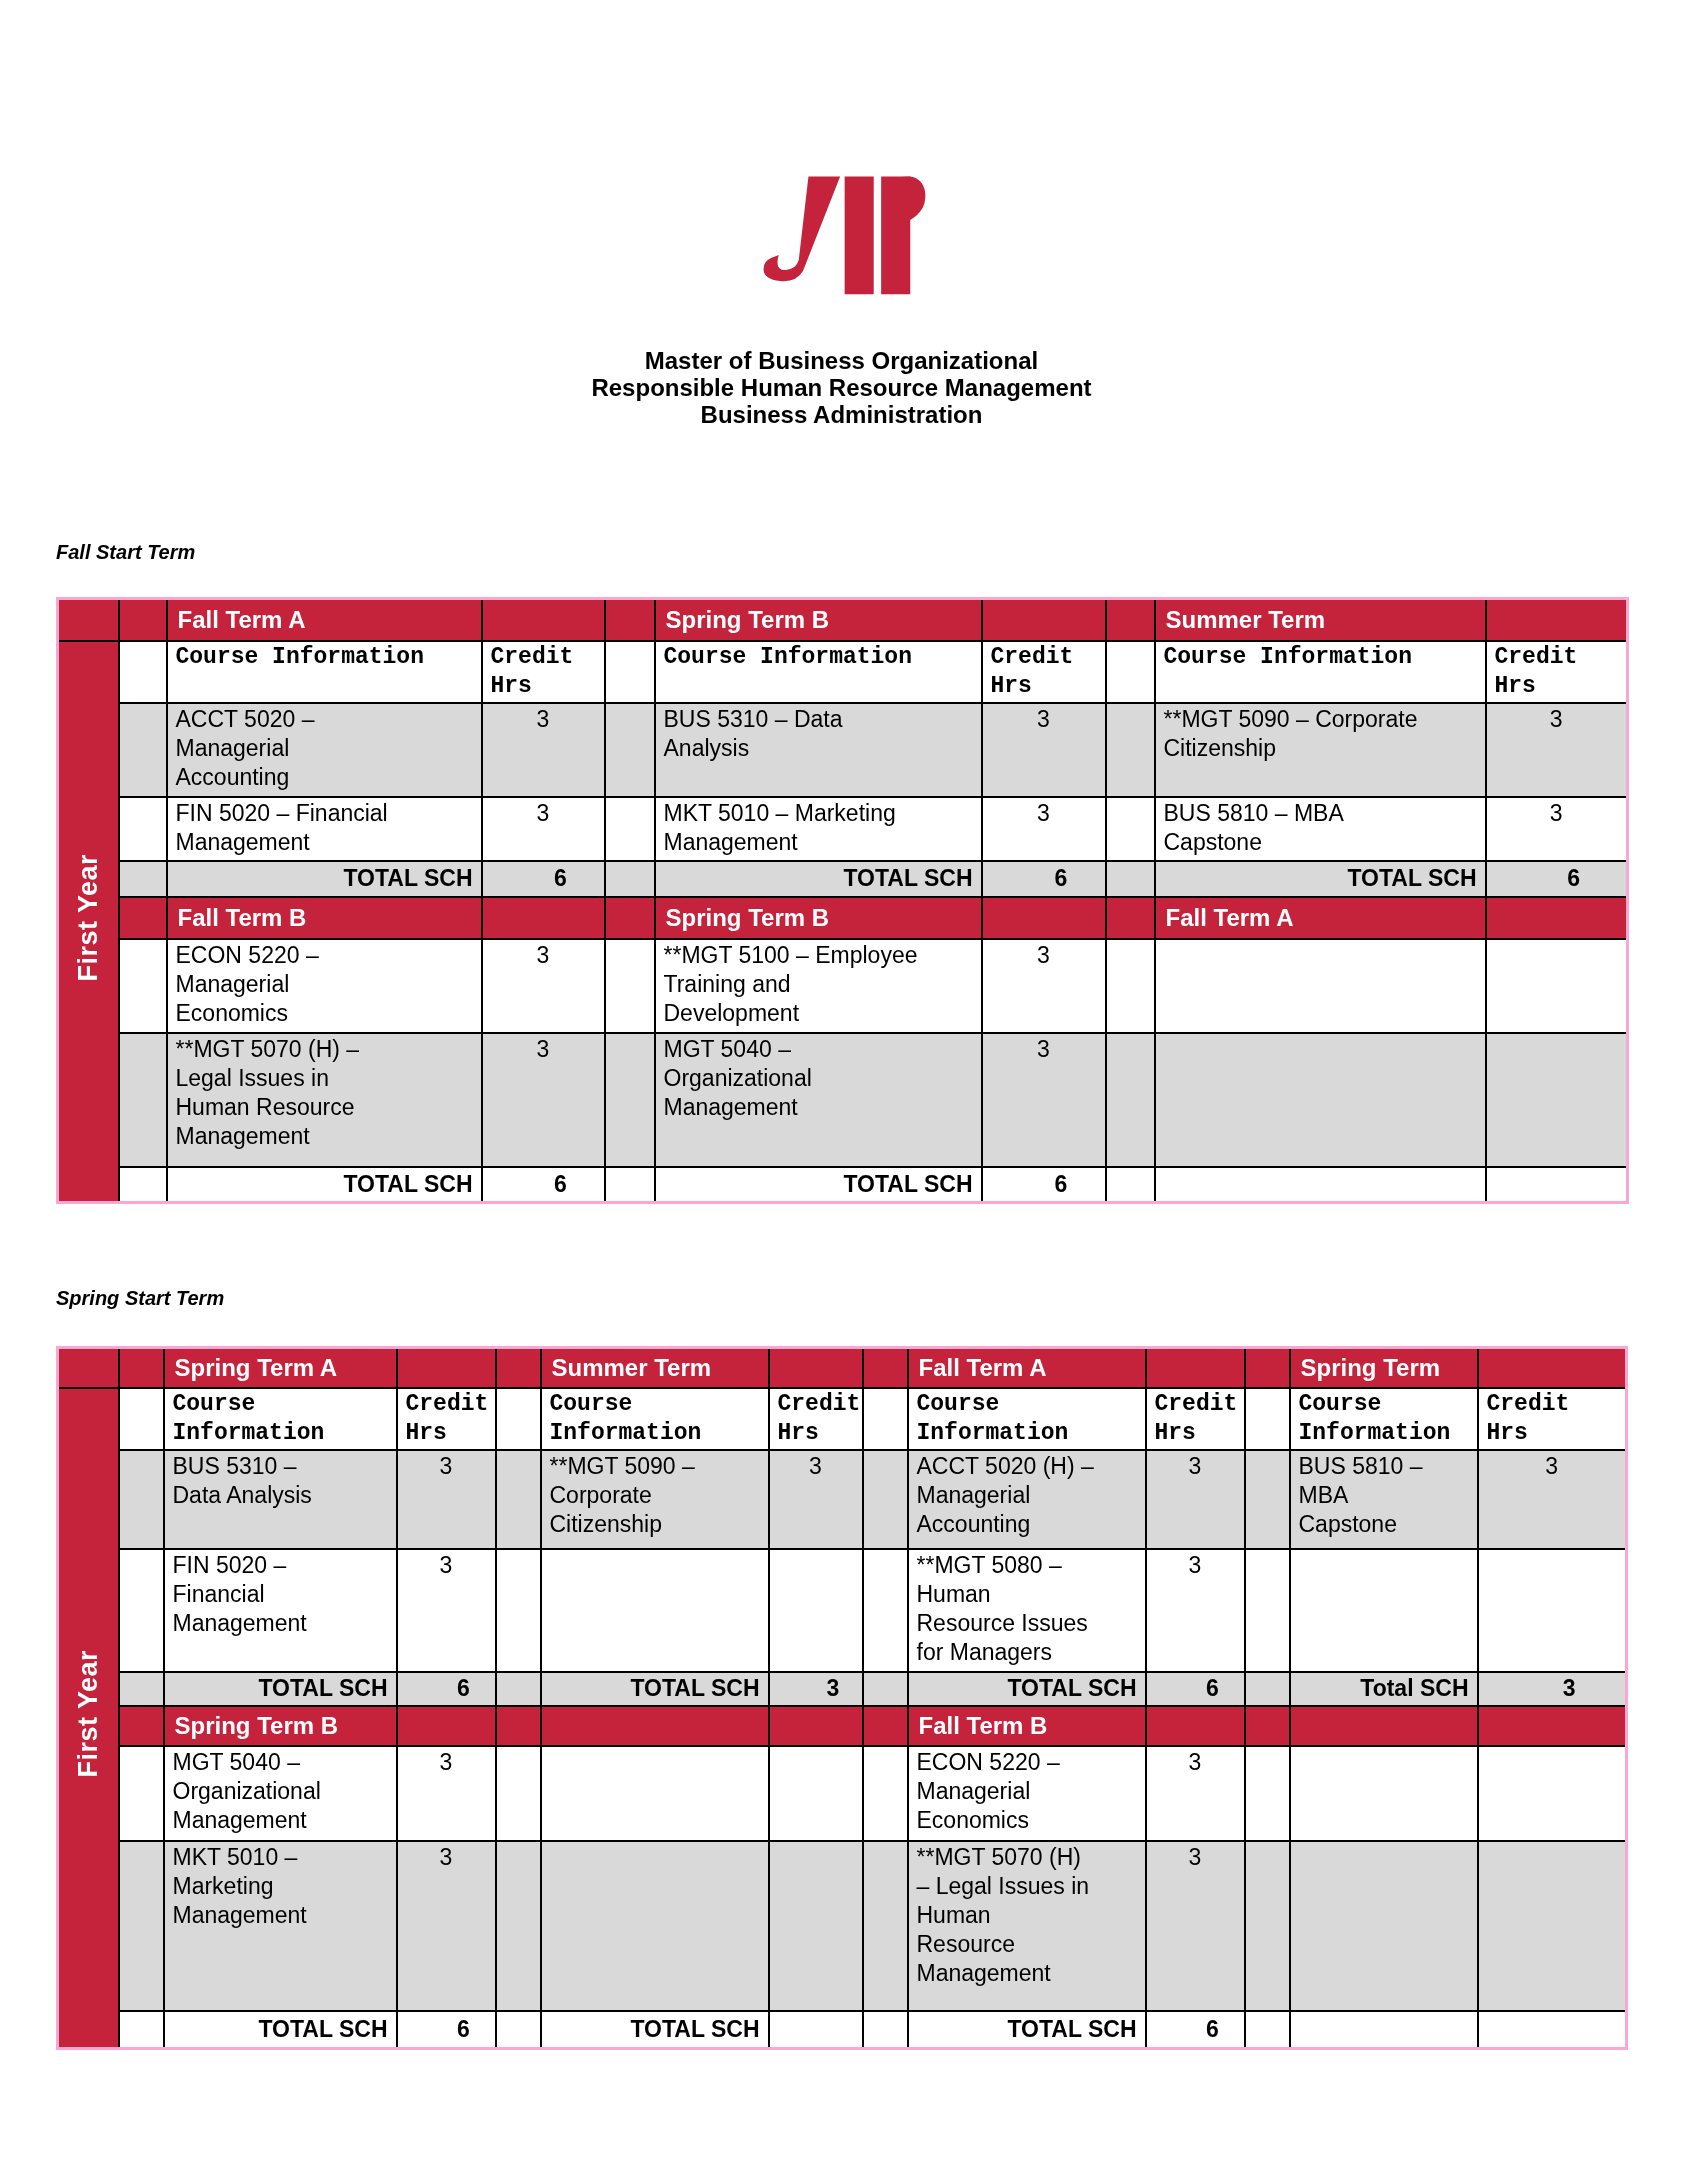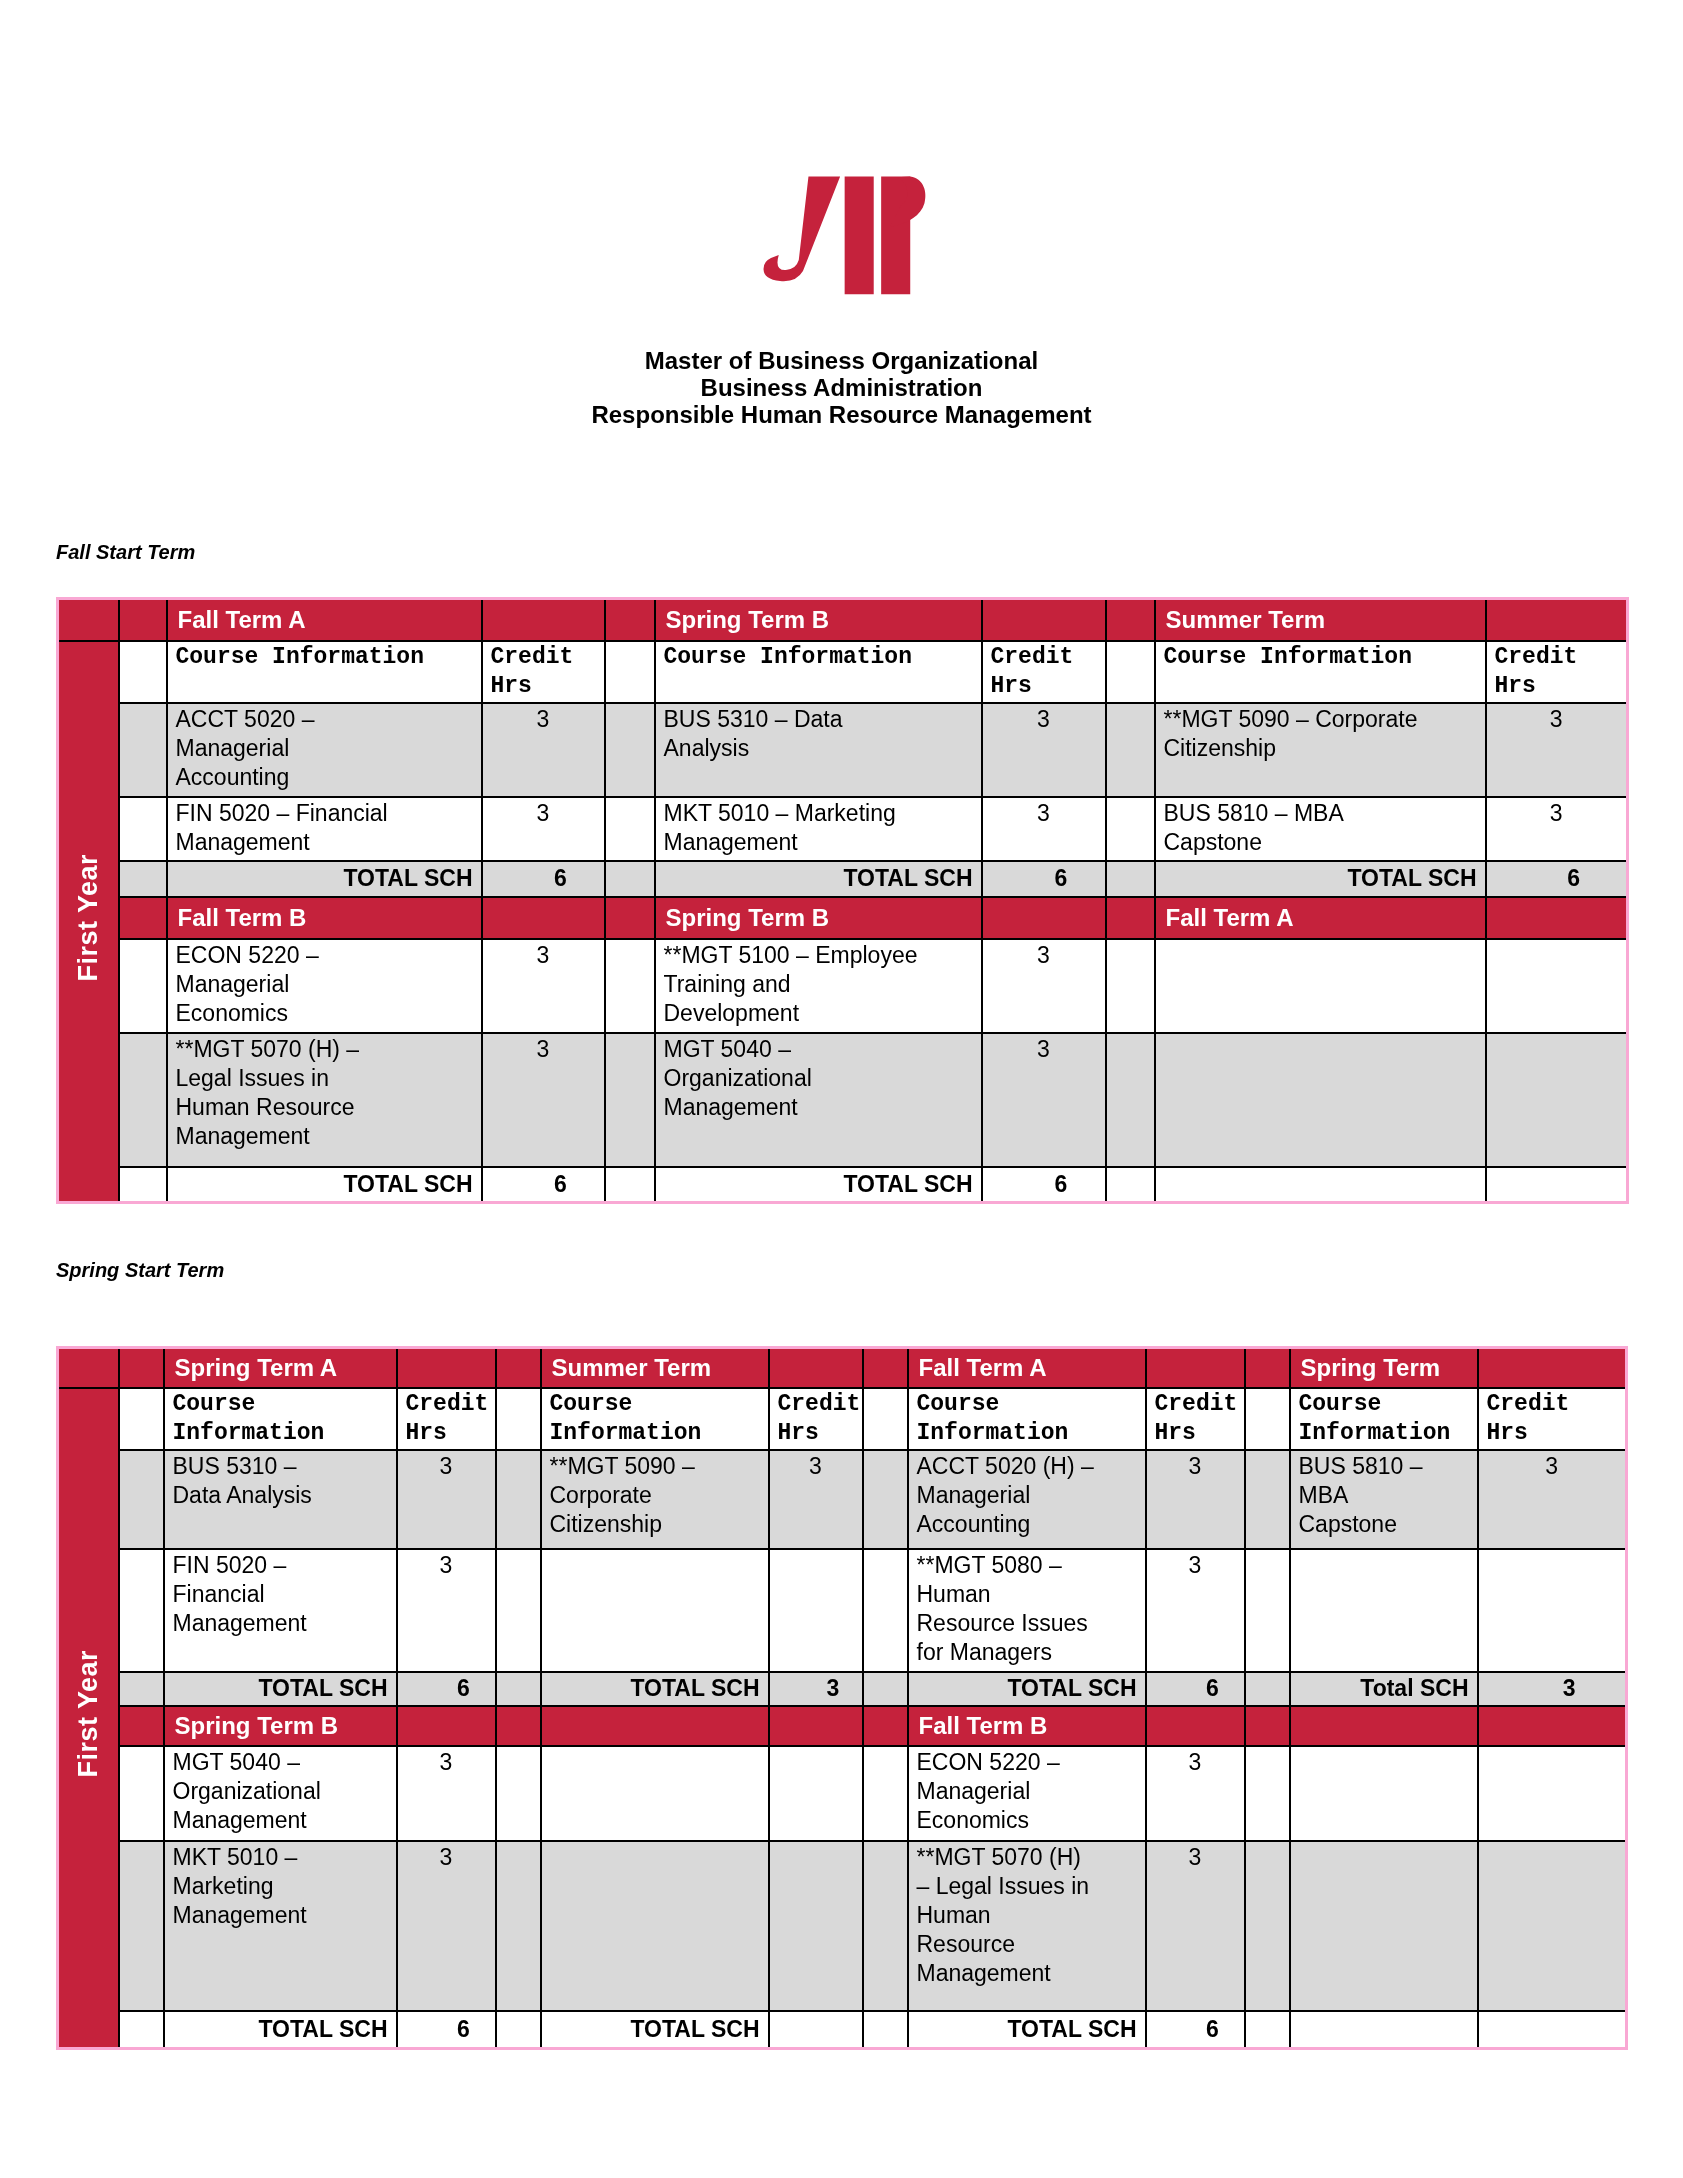--- a/index.html
+++ b/index.html
@@ -5,21 +5,21 @@
   html,body{margin:0;padding:0;background:#fff;font-family:"Liberation Sans",sans-serif;color:#000;}
   .page{position:relative;width:1683px;height:2178px;background:#fff;overflow:hidden;}
 
   .logo{position:absolute;left:760px;top:174px;width:168px;height:123px;}
   .logo svg{display:block;width:100%;height:100%;}
 
   .title-block{position:absolute;left:0;top:347px;width:1683px;text-align:center;font-weight:bold;font-size:24px;line-height:27px;}
 
   .sec-heading{position:absolute;left:56px;font-size:20px;font-weight:bold;font-style:italic;}
   .sec-heading.h1{top:541px;}
-  .sec-heading.h2{top:1259px;text-align:right;}
+  .sec-heading.h2{top:1287px;text-align:right;}
 
   table.plan{position:absolute;left:56px;border-collapse:collapse;table-layout:fixed;border:3px solid #f9a8d4;background:#fff;}
   table.t1{top:597px;width:1567px;}
   table.t2{top:1346px;width:1567px;}
   .plan td{border:2px solid #000;padding:1px 8px;vertical-align:top;font-size:23px;line-height:29px;overflow:hidden;}
 
   tr.gray td{background:#D9D9D9;}
   tr.red-row td{background:#C5223C;color:#fff;font-weight:bold;vertical-align:middle;font-size:24px;line-height:26px;padding-left:10px;}
   .plan td.fy{background:#C5223C;vertical-align:middle;text-align:center;padding:0;}
   .fy span{display:inline-block;writing-mode:vertical-rl;transform:rotate(180deg);color:#fff;font-weight:bold;font-size:27px;letter-spacing:0.5px;}
@@ -42,22 +42,22 @@
     <svg viewBox="0 0 520 372" xmlns="http://www.w3.org/2000/svg">
       <path fill="#C5223C" d="M150,3 L248,3 L133,296 Q112,332 62,327 Q12,321 11,291 Q10,267 34,256 L58,246 Q44,295 80,293 Q112,290 120,262 Z"></path>
       <path fill="#C5223C" d="M262,3 L352,3 L352,368 L262,368 Z"></path>
       <path fill="#C5223C" d="M375,3 L465,3 L465,368 L375,368 Z"></path>
       <path fill="#C5223C" d="M465,3 C508,10 518,52 509,86 C498,124 460,148 402,160 L437,92 C453,84 459,64 455,44 C452,27 440,13 423,6 Z"></path>
     </svg>
   </div>
 
   <div class="title-block">
     <div>Master of Business Organizational</div>
+    <div>Responsible Human Resource Management</div>
     <div>Business Administration</div>
-    <div>Responsible Human Resource Management</div>
   </div>
 
   <div class="sec-heading h1">Fall Start Term</div>
 
   <table class="plan t1">
     <colgroup>
       <col style="width:61px">
         <col style="width:48px">
       <col style="width:315px">
         <col style="width:123px">

